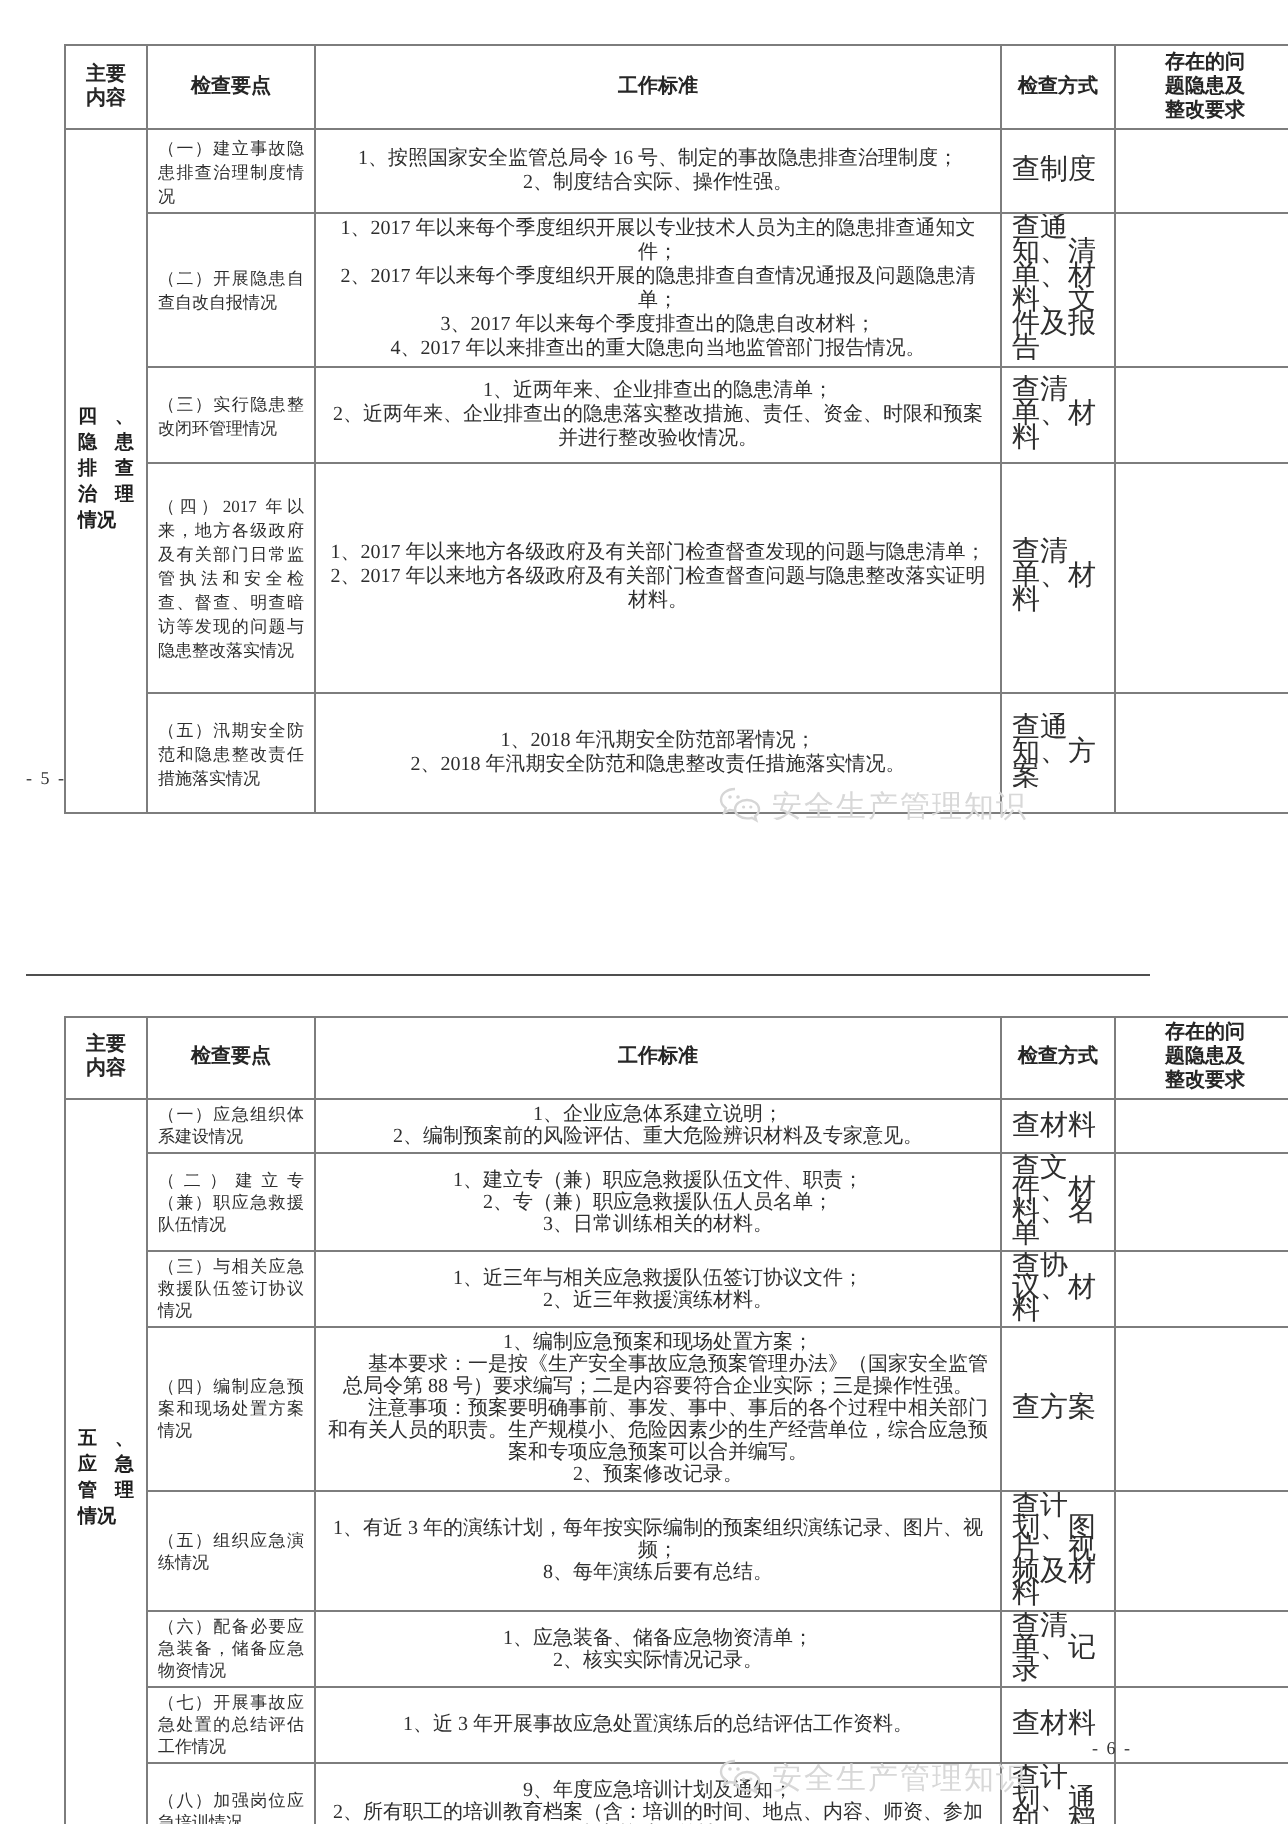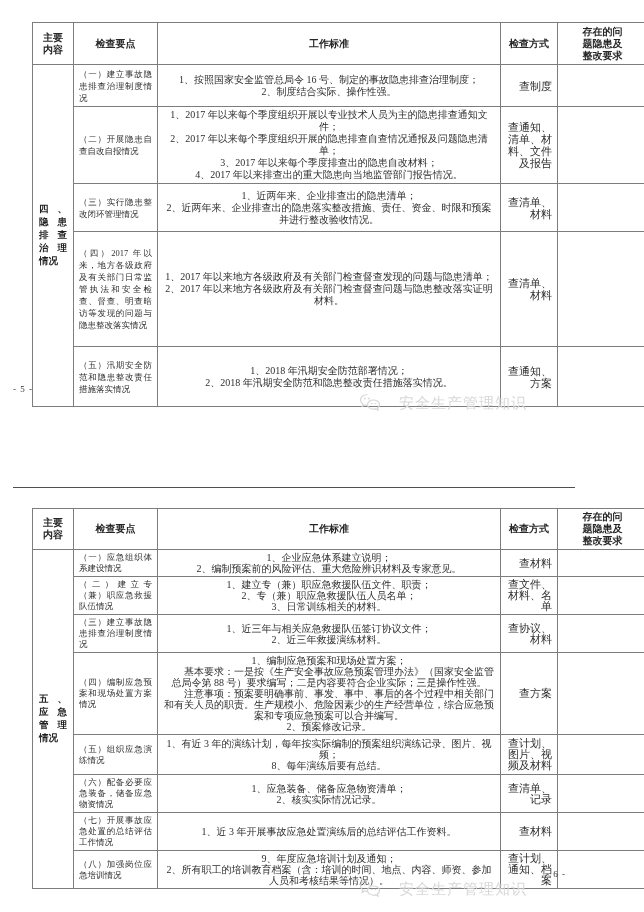--- a/index.html
+++ b/index.html
@@ -11,21 +11,21 @@
   #t1{top:22px;}
   #t2{top:508px;}
   table.checklist th,table.checklist td{border:1px solid #7d7d7d;overflow:hidden;}
   table.checklist th{
     font-size:10px;font-weight:bold;text-align:center;vertical-align:middle;
     white-space:pre-line;line-height:12px;padding:2px;color:#262626;
   }
   td.section{font-weight:bold;font-size:9.5px;line-height:13px;text-align:justify;vertical-align:middle;padding:2px 6px;color:#1f1f1f;}
   td.point{font-size:8.5px;text-align:justify;vertical-align:middle;padding:2px 5px;margin-left:48px;}
   td.standard{font-size:10px;vertical-align:middle;padding:2px 6px;text-align:center;}
-  td.method{font-size:11px;vertical-align:middle;padding:2px 5px;text-align:right;}
+  td.method{font-size:14px;vertical-align:middle;padding:2px 5px;text-align:left;}
   td.issues{background:#ffffff;}
   #t1 td{line-height:12px;}
   #t2 td{line-height:11px;}
   #t1 td.section{line-height:13px;}
   #t2 td.section{line-height:13px;}
   
   #t1 thead tr{height:42px;}
   #t1 tbody tr:nth-child(1){height:42px;}
   #t1 tbody tr:nth-child(2){height:49px;}
   #t1 tbody tr:nth-child(3){height:48px;}
@@ -39,21 +39,21 @@
   #t2 tbody tr:nth-child(4){height:79px;}
   #t2 tbody tr:nth-child(5){height:40px;}
   #t2 tbody tr:nth-child(6){height:35px;}
   #t2 tbody tr:nth-child(7){height:33px;}
   #t2 tbody tr:nth-child(8){height:37px;}
   .pagenum{position:absolute;font-size:9px;letter-spacing:1px;color:#333;}
   #pn1{left:13px;top:384px;}
   #pn2{left:546px;top:869px;}
   .page-sep{position:absolute;left:13px;top:487px;width:562px;height:1px;background:#4f4f4f;border:0;margin:0;}
   .watermark{
-    position:absolute;display:flex;align-items:center;gap:17px;
+    position:absolute;display:flex;align-items:center;gap:4px;
     color:#d8d8d8;font-size:15px;letter-spacing:1px;white-space:nowrap;
     font-family:"Liberation Sans","DejaVu Sans",sans-serif;
   }
   #wm1{left:358px;top:393px;}
   #wm2{left:358px;top:879px;}
   .watermark svg{flex:0 0 auto;}
 </style>
 </head>
 <body>
 
@@ -186,21 +186,21 @@
           <td class="point">（二）建立专（兼）职应急救援队伍情况</td>
           <td class="standard">
             <div>1、建立专（兼）职应急救援队伍文件、职责；</div>
             <div>2、专（兼）职应急救援队伍人员名单；</div>
             <div>3、日常训练相关的材料。</div>
           </td>
           <td class="method">查文件、材料、名单</td>
           <td class="issues"></td>
         </tr>
         <tr>
-          <td class="point">（三）建立事故隐患排查治理制度情况</td>
+          <td class="point">（三）与相关应急救援队伍签订协议情况</td>
           <td class="standard">
             <div>1、近三年与相关应急救援队伍签订协议文件；</div>
             <div>2、近三年救援演练材料。</div>
           </td>
           <td class="method">查协议、材料</td>
           <td class="issues"></td>
         </tr>
         <tr>
           <td class="point">（四）编制应急预案和现场处置方案情况</td>
           <td class="standard">

